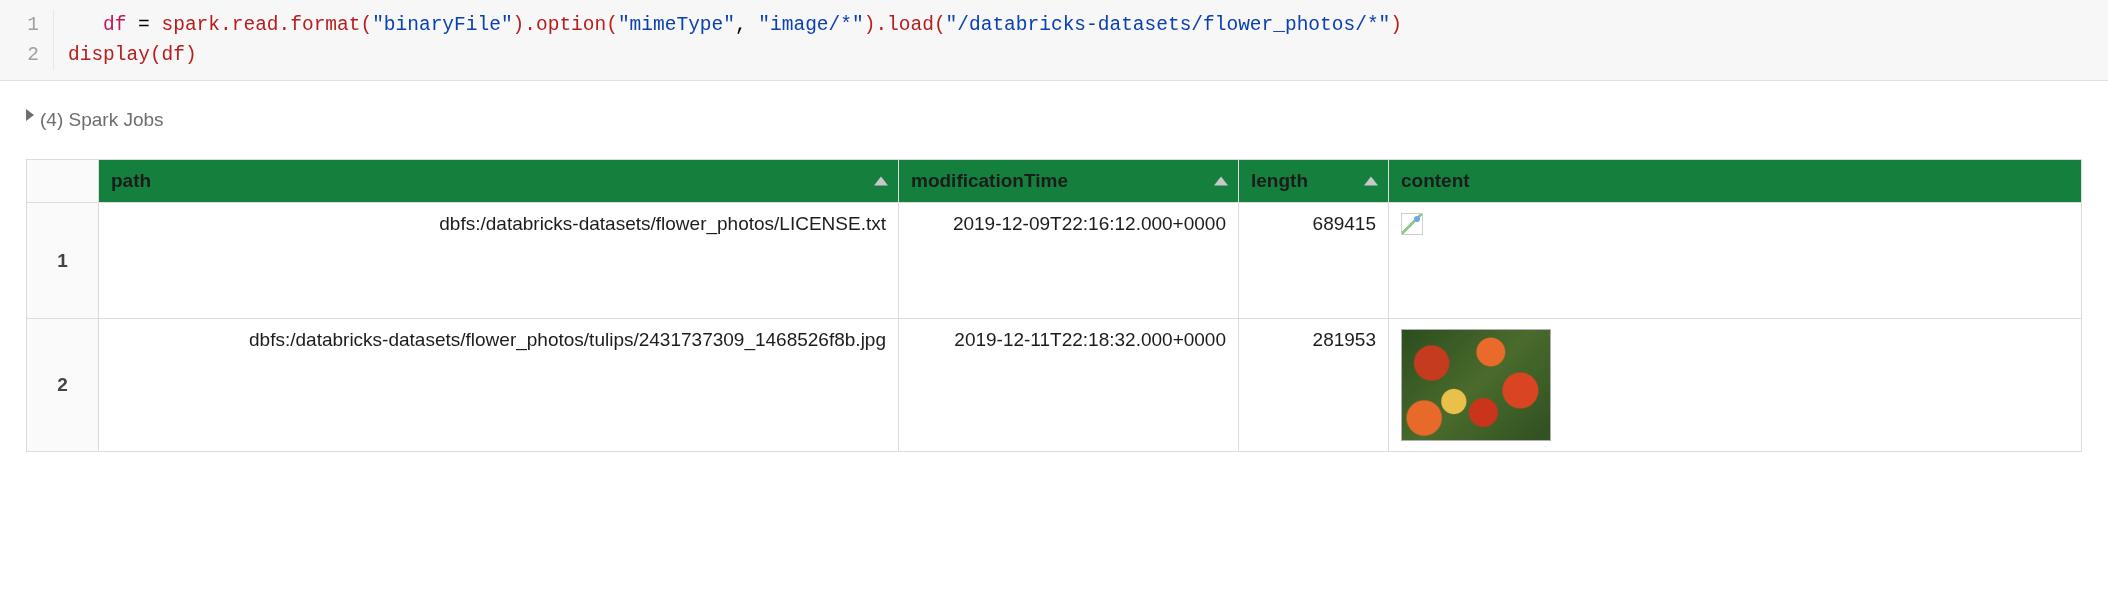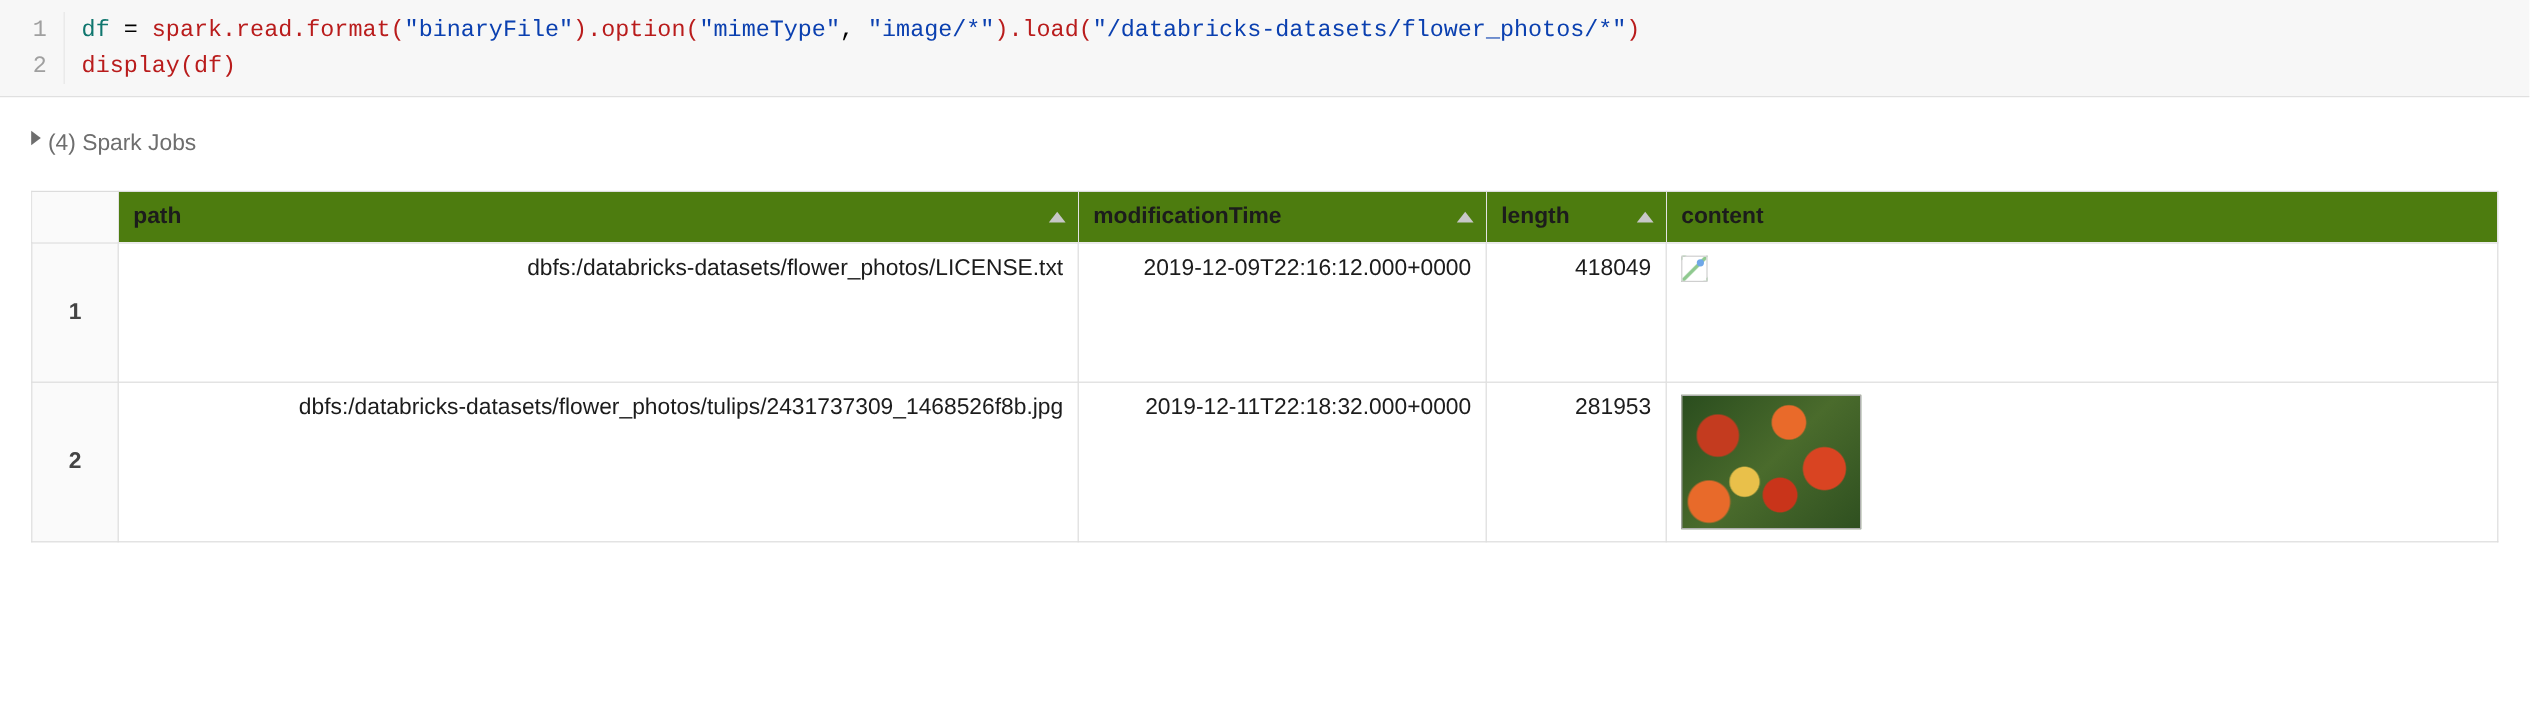--- a/index.html
+++ b/index.html
@@ -24,21 +24,21 @@
     text-align: right;
     padding-right: 14px;
     color: #a0a0a0;
     user-select: none;
     border-right: 1px solid #e6e6e6;
     background: #f7f7f7;
   }
   .gutter div { height: 1.55em; }
   .code-body { padding-left: 14px; white-space: pre; }
   .code-line { height: 1.55em; }
-  .tok-var  { color: #0f766e; }
+  .tok-var  { color: #be185d; margin-left: 35px; }
   .tok-op   { color: #000; }
   .tok-fn   { color: #b91c1c; }
   .tok-str  { color: #0b40b0; }
   .output-area { padding: 20px 26px 10px 26px; }
   .spark-jobs {
     display: inline-flex;
     align-items: flex-start;
     gap: 6px;
     color: #6e6e6e;
     font-size: 19px;
@@ -57,21 +57,21 @@
     table-layout: fixed;
     font-size: 19px;
   }
   table.result th, table.result td {
     border: 1px solid #dcdcdc;
     padding: 10px 12px;
     vertical-align: top;
     text-align: left;
   }
   table.result th {
-    background: #4d7c0f;
+    background: #15803d;
     font-weight: 600;
     position: relative;
   }
   table.result th .sort-caret {
     position: absolute;
     right: 10px;
     top: 50%;
     transform: translateY(-50%);
     width: 0; height: 0;
     border-left: 7px solid transparent;
@@ -160,21 +160,21 @@
         <th>
           <span>content</span>
         </th>
       </tr>
     </thead>
     <tbody>
         <tr>
           <td class="rownum">1</td>
           <td>dbfs:/databricks-datasets/flower_photos/LICENSE.txt</td>
           <td>2019-12-09T22:16:12.000+0000</td>
-          <td>418049</td>
+          <td>689415</td>
           <td>
             <div class="broken-img"></div>
           </td>
         </tr>
         <tr>
           <td class="rownum">2</td>
           <td>dbfs:/databricks-datasets/flower_photos/tulips/2431737309_1468526f8b.jpg</td>
           <td>2019-12-11T22:18:32.000+0000</td>
           <td>281953</td>
           <td>

